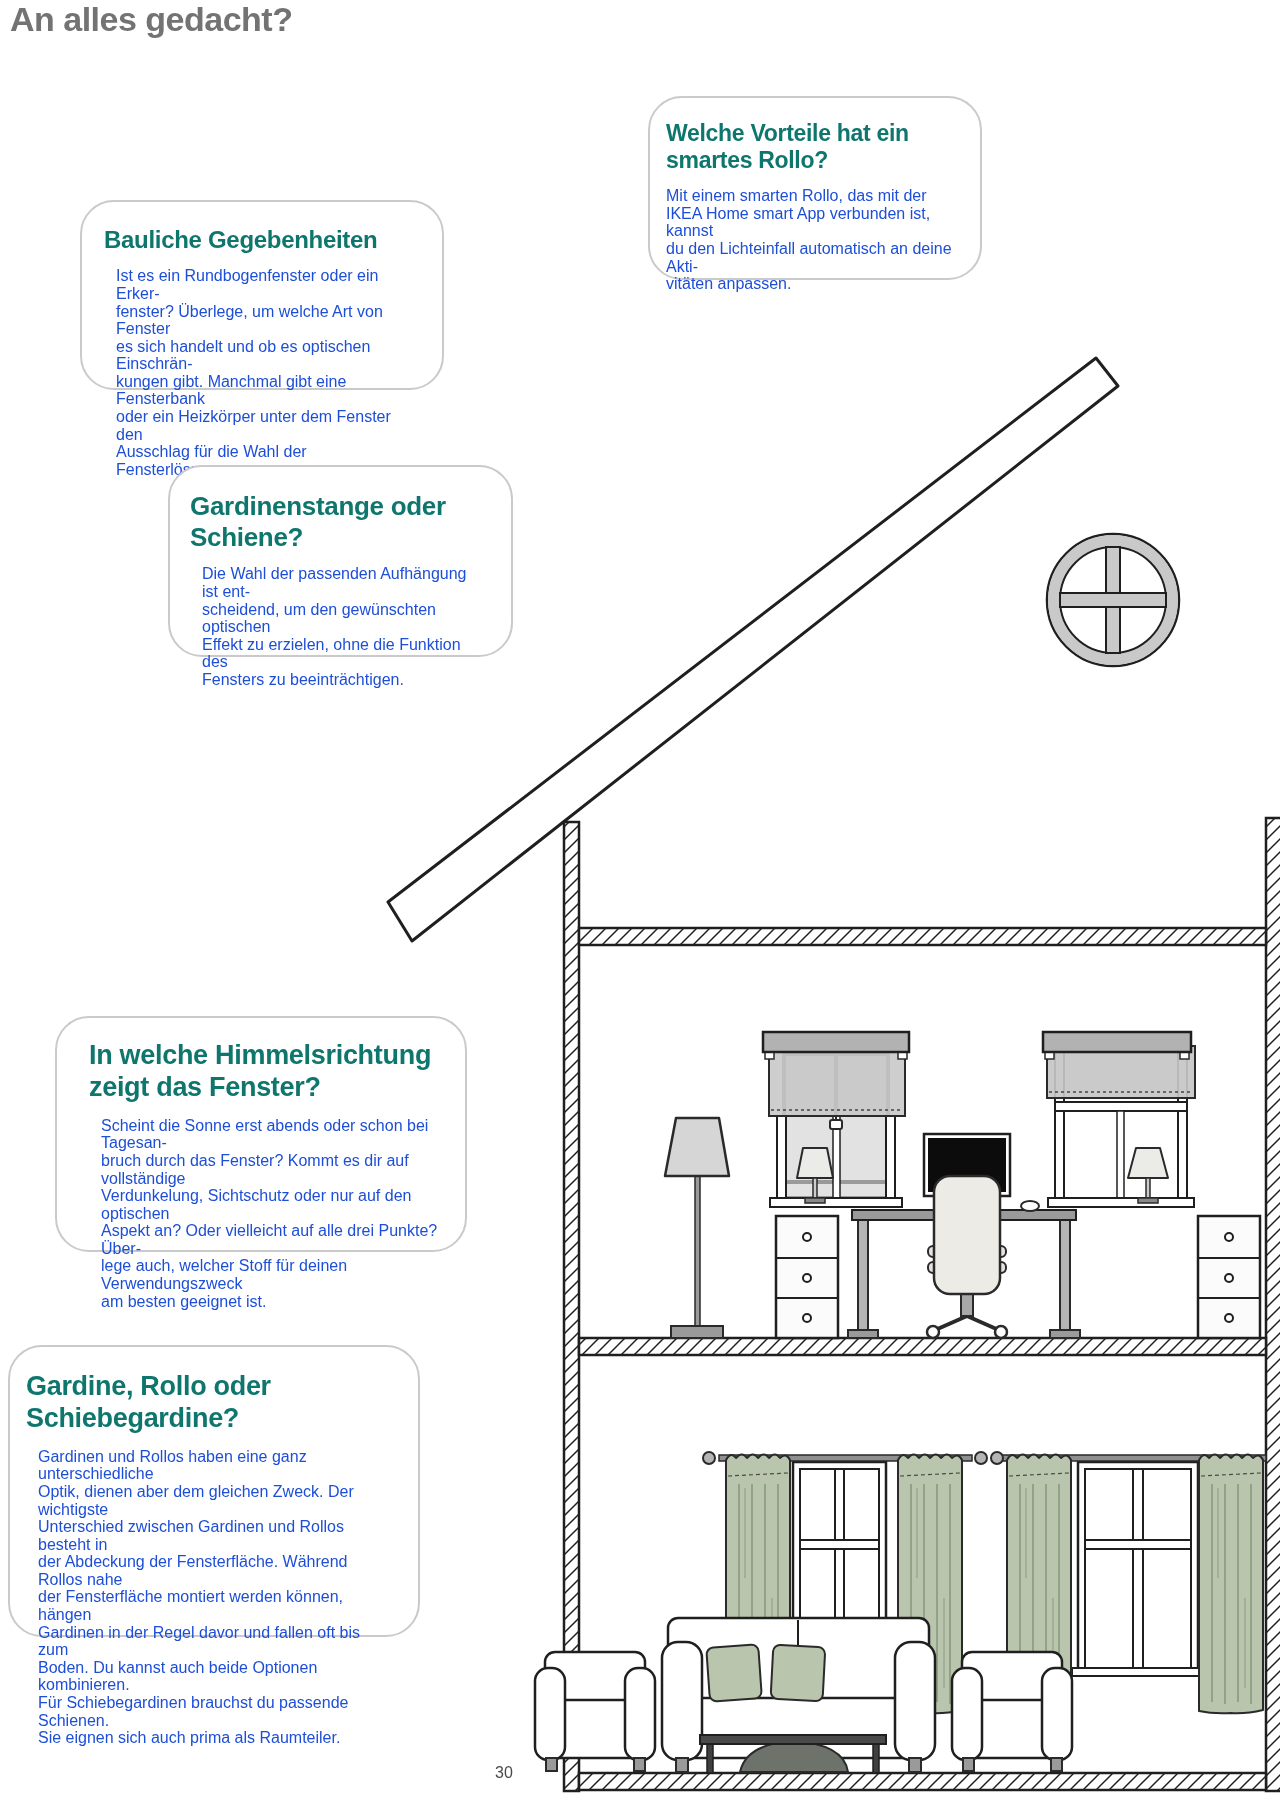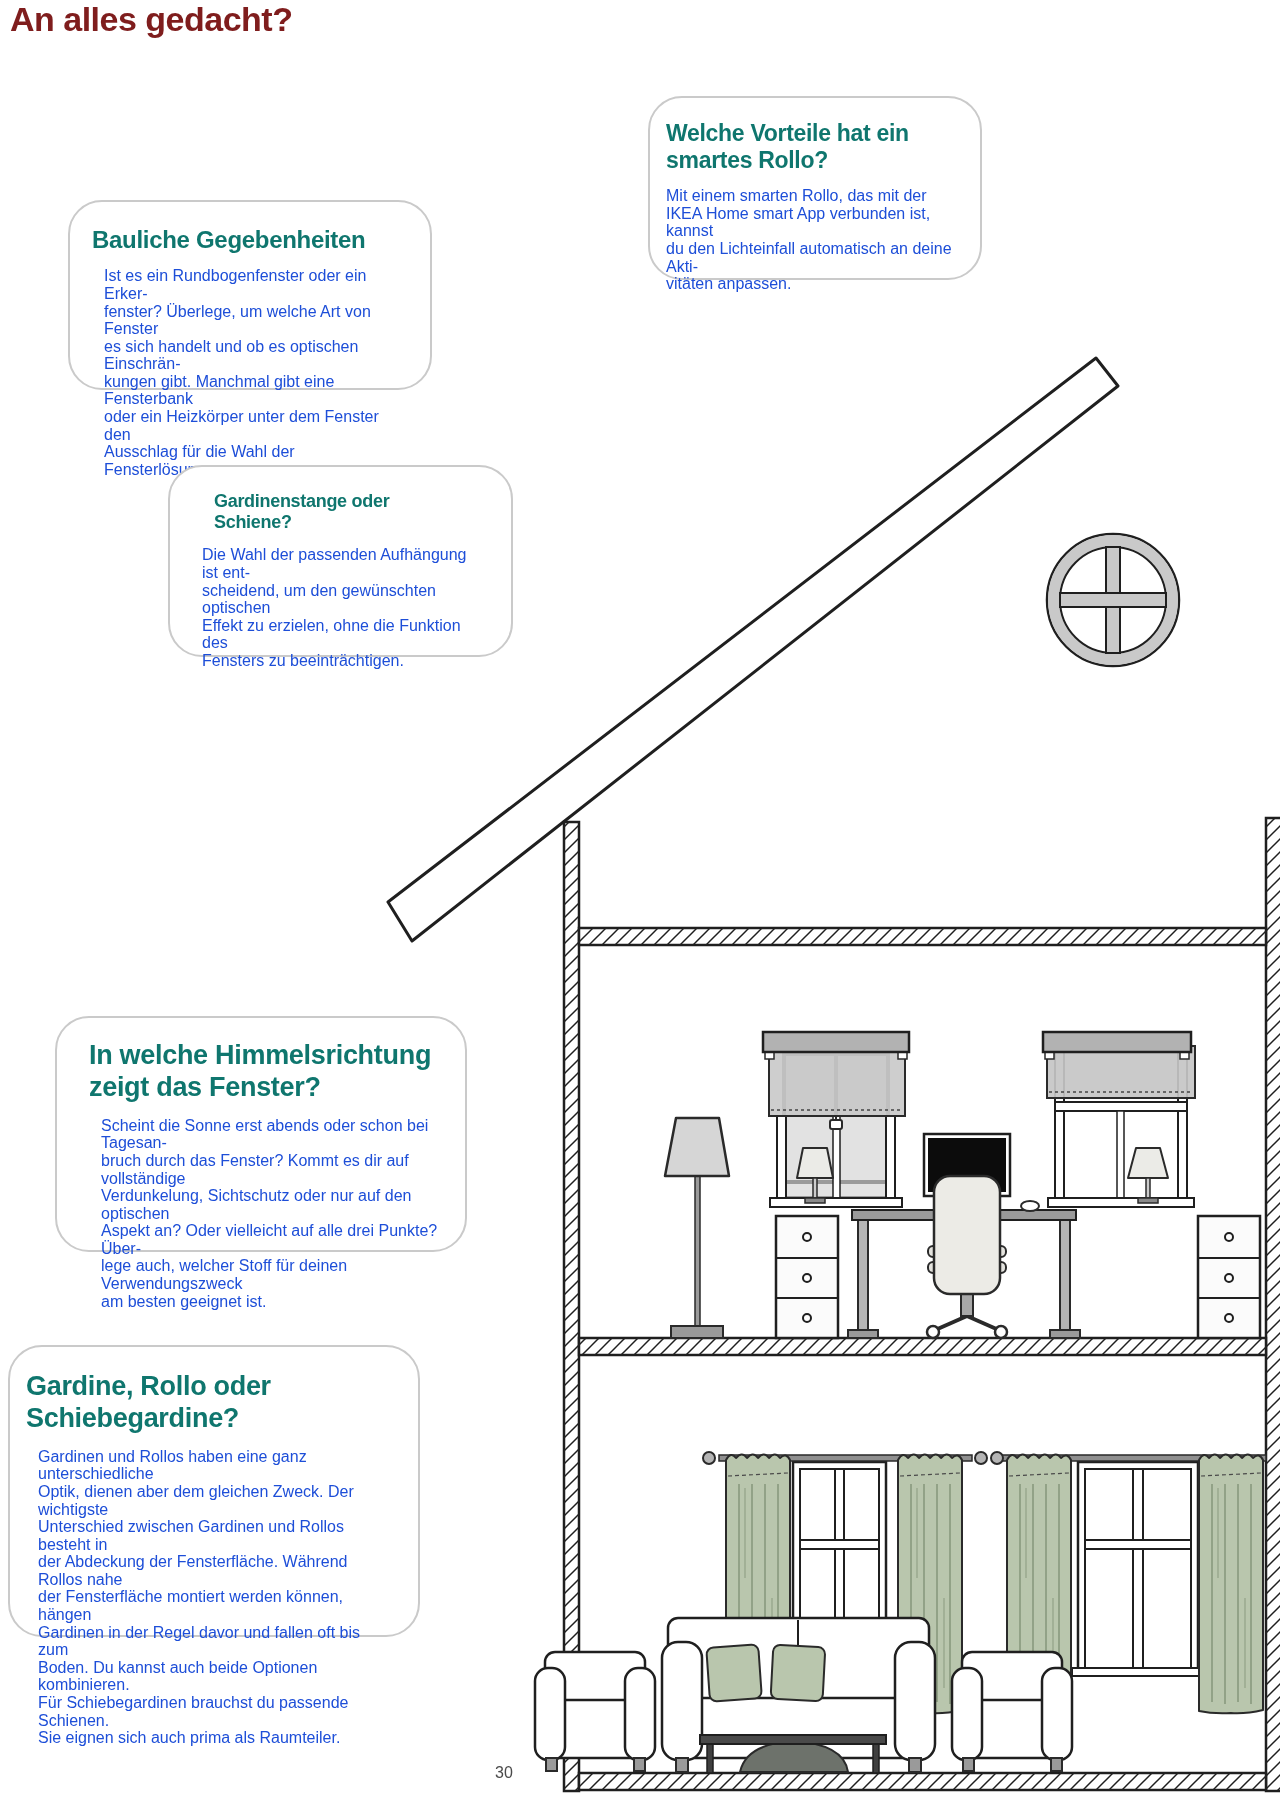--- a/index.html
+++ b/index.html
@@ -1,29 +1,29 @@
 <!DOCTYPE html>
 <html><head>
 <meta charset="utf-8">
 <style>
   html,body{margin:0;padding:0;background:#ffffff;}
   body{font-family:"Liberation Sans",sans-serif;}
   .page{position:relative;width:1280px;height:1801px;background:#fff;overflow:hidden;}
-  .page-title{position:absolute;left:10px;top:0px;font-size:34px;font-weight:700;color:#7f1d1d;letter-spacing:-0.5px;}
+  .page-title{position:absolute;left:10px;top:0px;font-size:34px;font-weight:700;color:#737373;letter-spacing:-0.5px;}
   .illustration{position:absolute;left:0;top:0;width:1280px;height:1801px;}
   .bubble{position:absolute;background:#ffffff;border:2px solid #cacaca;border-radius:34px;box-sizing:border-box;}
   .bubble h2{margin:0 0 13px 0;font-weight:700;color:#0f766e;white-space:pre-line;line-height:1.18;letter-spacing:-0.3px;}
   .bubble p{margin:12px;font-size:16px;line-height:17.6px;color:#1d4ed8;white-space:pre-line;}
-  #bubble-bauliche{left:68px;top:200px;width:364px;height:190px;padding:24px 14px 0 22px;}
+  #bubble-bauliche{left:80px;top:200px;width:364px;height:190px;padding:24px 14px 0 22px;}
   #bubble-bauliche h2{font-size:24px;}
   #bubble-rollo{left:648px;top:96px;width:334px;height:184px;padding:22px 6px 0 12px;}
   #bubble-rollo h2{font-size:23px;margin-left:4px;}
   #bubble-rollo p{margin-left:4px;}
   #bubble-aufhaengung{left:168px;top:465px;width:345px;height:192px;padding:24px 14px 0 20px;}
-  #bubble-aufhaengung h2{font-size:18px;margin-left:24px;}
+  #bubble-aufhaengung h2{font-size:26px;}
   #bubble-himmelsrichtung{left:55px;top:1016px;width:412px;height:236px;padding:22px 12px 0 32px;}
   #bubble-himmelsrichtung h2{font-size:27px;}
   #bubble-gardine{left:8px;top:1345px;width:412px;height:292px;padding:24px 24px 0 16px;}
   #bubble-gardine h2{font-size:27px;}
   .page-number{position:absolute;left:478px;top:1764px;width:52px;text-align:center;font-size:16px;color:#4a4a4a;}
 </style>
 </head>
 <body>
 
 <div class="page">

